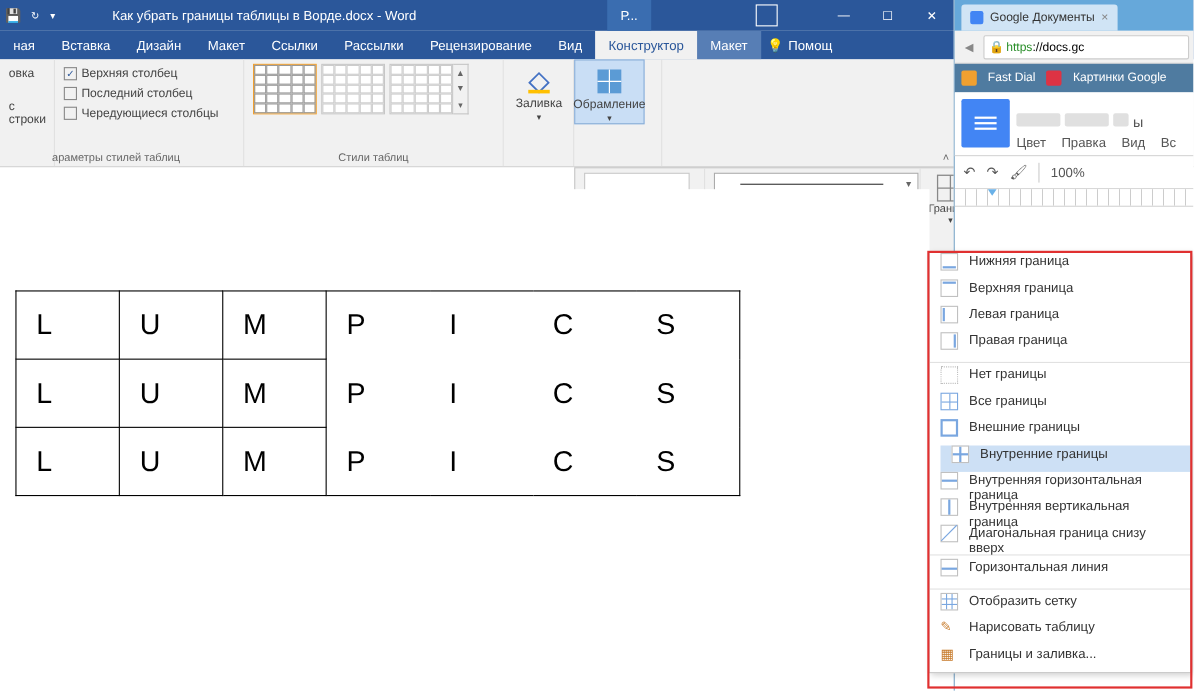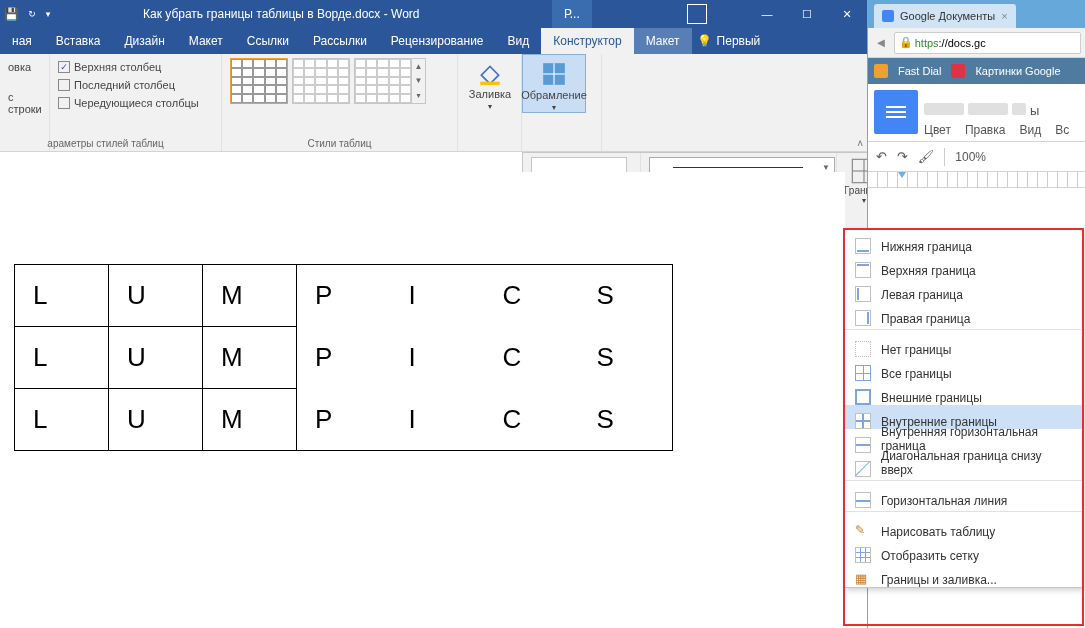--- a/index.html
+++ b/index.html
@@ -2,21 +2,21 @@
 <html><head>
 <meta charset="utf-8">
 <style>
 * { box-sizing: border-box; margin: 0; padding: 0; font-family: "Segoe UI", Tahoma, sans-serif; }
 body { width: 1085px; height: 628px; overflow: hidden; background: #fff; position: relative; }
 
 
 .titlebar { height: 28px; background: #2b579a; color: #fff; display: flex; align-items: center; font-size: 12px; position: relative; }
 .titlebar .save-icon { width: 24px; text-align: center; }
 .titlebar .arrow { width: 16px; text-align: center; font-size: 9px; }
-.titlebar .doc-title { margin-left: 87px; text-align: right; }
+.titlebar .doc-title { margin-left: 46px; text-align: right; }
 .titlebar .tool-tab { position: absolute; left: 552px; top: 0; height: 28px; background: #3a6db0; padding: 0 12px; display: flex; align-items: center; }
 .titlebar .win-btns { position: absolute; right: 218px; display: flex; }
 .titlebar .win-btns span { width: 40px; height: 28px; display: flex; align-items: center; justify-content: center; font-size: 11px; }
 .titlebar .share-icon { position: absolute; right: 378px; top: 4px; width: 20px; height: 20px; border: 1px solid #fff; }
 
 
 .ribbon-tabs { height: 26px; background: #2b579a; display: flex; align-items: stretch; font-size: 12px; color: #fff; }
 .ribbon-tabs .tab { padding: 0 12px; display: flex; align-items: center; cursor: pointer; }
 .ribbon-tabs .tab.active { background: #f1f1f1; color: #2b579a; }
 .ribbon-tabs .tab.contextual { background: #577eb5; }
@@ -54,22 +54,22 @@
 .vbtn .ico { width: 28px; height: 28px; }
 
 
 .doc-area { position: absolute; left: 0; top: 172px; width: 845px; height: 456px; background: #fff; }
 .doc-table { position: absolute; left: 14px; top: 92px; border-collapse: collapse; }
 .doc-table td { width: 94px; height: 62px; font: 26px Arial; padding-left: 18px; vertical-align: middle; }
 .cell-border { border: 1px solid #000; }
 
 
 .border-menu { position: absolute; left: 844px; top: 229px; width: 239px; background: #fff; border: 1px solid #c6c6c6; box-shadow: 2px 2px 6px rgba(0,0,0,.2); z-index: 20; }
-.border-menu .item { display: flex; align-items: flex-end; height: 24px; font-size: 12px; color: #333; padding: 0 10px; gap: 10px; cursor: pointer; }
-.border-menu .item.hover { background: #cde0f5; }
+.border-menu .item { display: flex; align-items: flex-start; height: 24px; font-size: 12px; color: #333; padding: 0 10px; gap: 10px; cursor: pointer; }
+.border-menu .item.hover { background: #cde0f5; margin-left: 10px; }
 .border-menu .sep { height: 1px; background: #e1e1e1; margin: 3px 0; }
 .border-menu .mico { width: 16px; height: 16px; border: 1px solid #c0c0c0; display: inline-block; background: #fff; position: relative; flex-shrink:0; }
 .mico.bottom::after { content:""; position:absolute; left:1px; right:1px; bottom:1px; border-bottom:2px solid #7aa7e0; }
 .mico.top::after { content:""; position:absolute; left:1px; right:1px; top:1px; border-top:2px solid #7aa7e0; }
 .mico.leftb::after { content:""; position:absolute; top:1px; bottom:1px; left:1px; border-left:2px solid #7aa7e0; }
 .mico.rightb::after { content:""; position:absolute; top:1px; bottom:1px; right:1px; border-right:2px solid #7aa7e0; }
 .mico.none { border:1px dotted #c0c0c0; }
 .mico.all { background-image: linear-gradient(#7aa7e0,#7aa7e0),linear-gradient(#7aa7e0,#7aa7e0); background-size: 100% 1px, 1px 100%; background-position: center center; background-repeat: no-repeat; border-color:#7aa7e0;}
 .mico.outer { border:2px solid #7aa7e0; }
 .mico.inner { background-image: linear-gradient(#7aa7e0,#7aa7e0),linear-gradient(#7aa7e0,#7aa7e0); background-size: 100% 2px, 2px 100%; background-position: center center; background-repeat: no-repeat; }
@@ -134,21 +134,21 @@
   <div class="tab">Дизайн</div>
   <div class="tab">Макет</div>
   <div class="tab">Ссылки</div>
   <div class="tab">Рассылки</div>
   <div class="tab">Рецензирование</div>
   <div class="tab">Вид</div>
   <div class="tab active">Конструктор</div>
   <div class="tab contextual">Макет</div>
   <div class="help">
       <span class="bulb">💡</span>
-      <span>Первый</span>
+      <span>Помощ</span>
     </div>
 </div>
 
 <div class="ribbon">
   <div class="group" style="width:50px">
     <div>
       <div class="checkrow">
           <span>овка</span>
         </div>
       <div class="checkrow" style="height:18px"></div>
@@ -404,36 +404,40 @@
     </div>
   <div class="item hover">
       <span class="mico inner"></span>
       <span>Внутренние границы</span>
     </div>
   <div class="item">
       <span class="mico innerh"></span>
       <span>Внутренняя горизонтальная граница</span>
     </div>
   <div class="item">
+      <span class="mico innerv"></span>
+      <span>Внутренняя вертикальная граница</span>
+    </div>
+  <div class="item">
       <span class="mico diag2"></span>
       <span>Диагональная граница снизу вверх</span>
     </div>
   <div class="sep"></div>
   <div class="item">
       <span class="mico hline"></span>
       <span>Горизонтальная линия</span>
     </div>
   <div class="sep"></div>
   <div class="item">
+      <span class="mico grid"></span>
+      <span>Отобразить сетку</span>
+    </div>
+  <div class="item">
       <span class="mico draw"></span>
       <span>Нарисовать таблицу</span>
-    </div>
-  <div class="item">
-      <span class="mico grid"></span>
-      <span>Отобразить сетку</span>
     </div>
   <div class="item">
       <span class="mico dlg"></span>
       <span>Границы и заливка...</span>
     </div>
 </div>
 <div class="red-highlight"></div>
 
 <div class="chrome">
   <div class="tabstrip">

